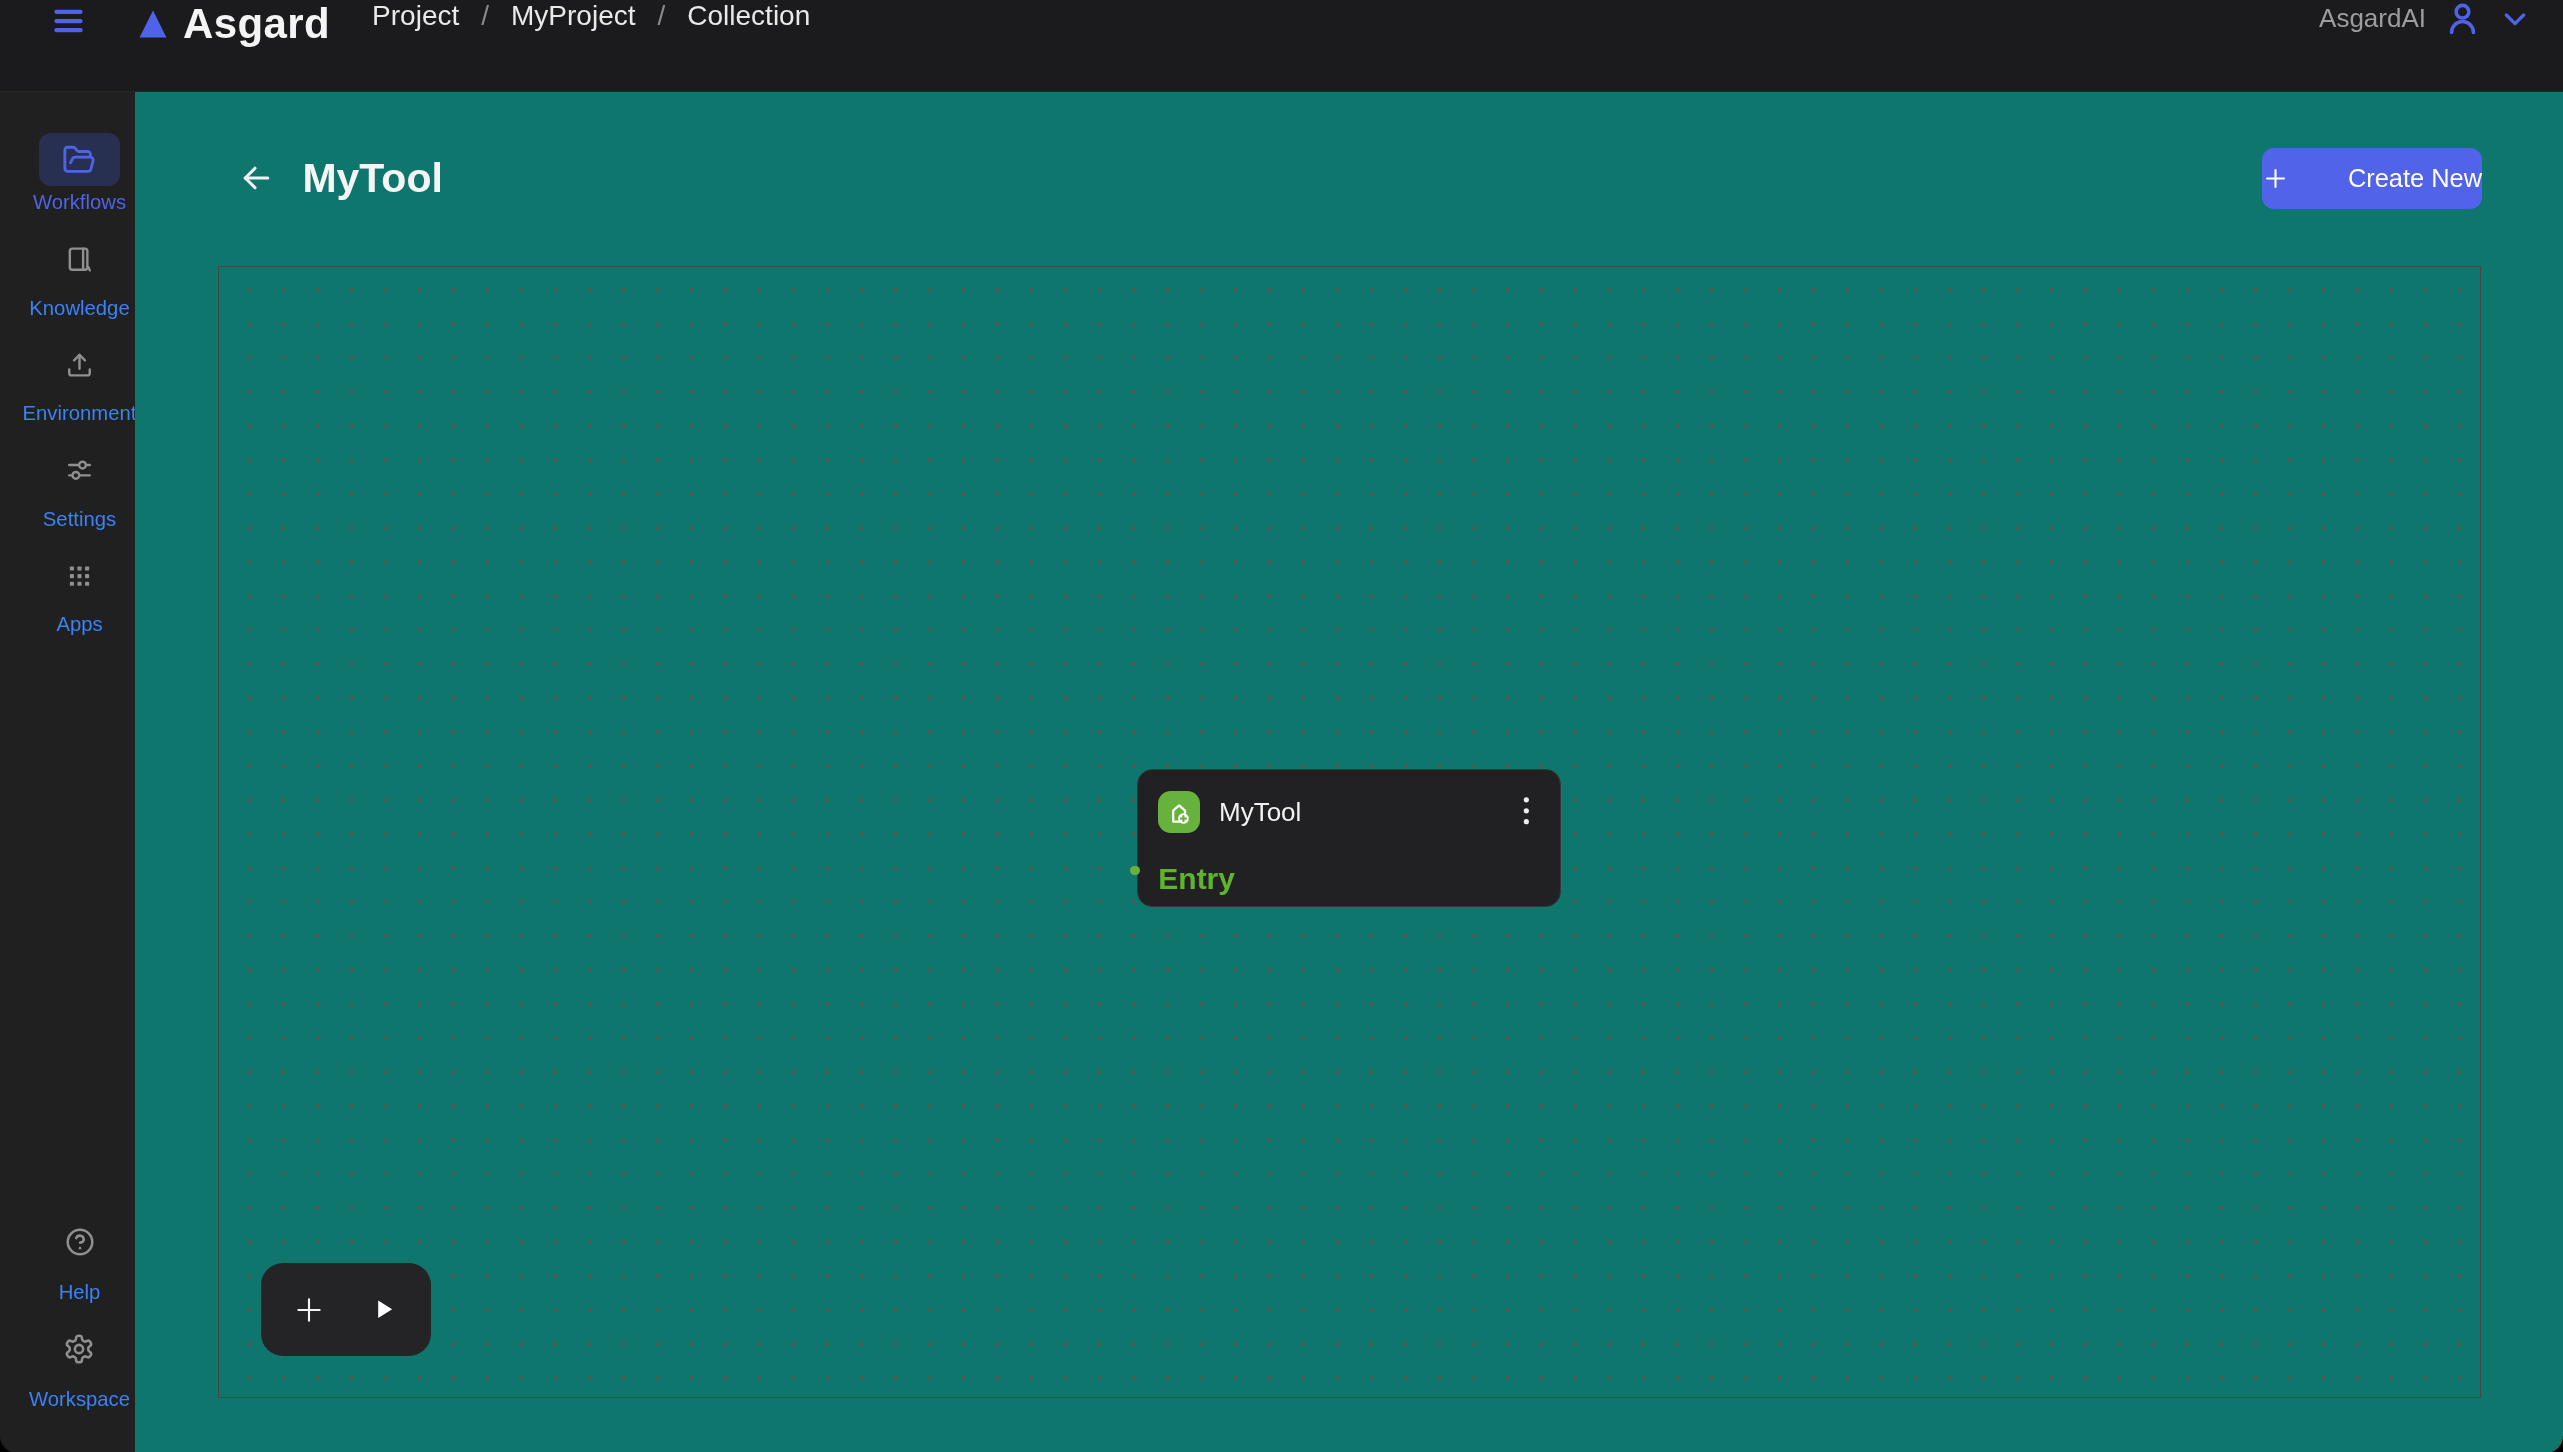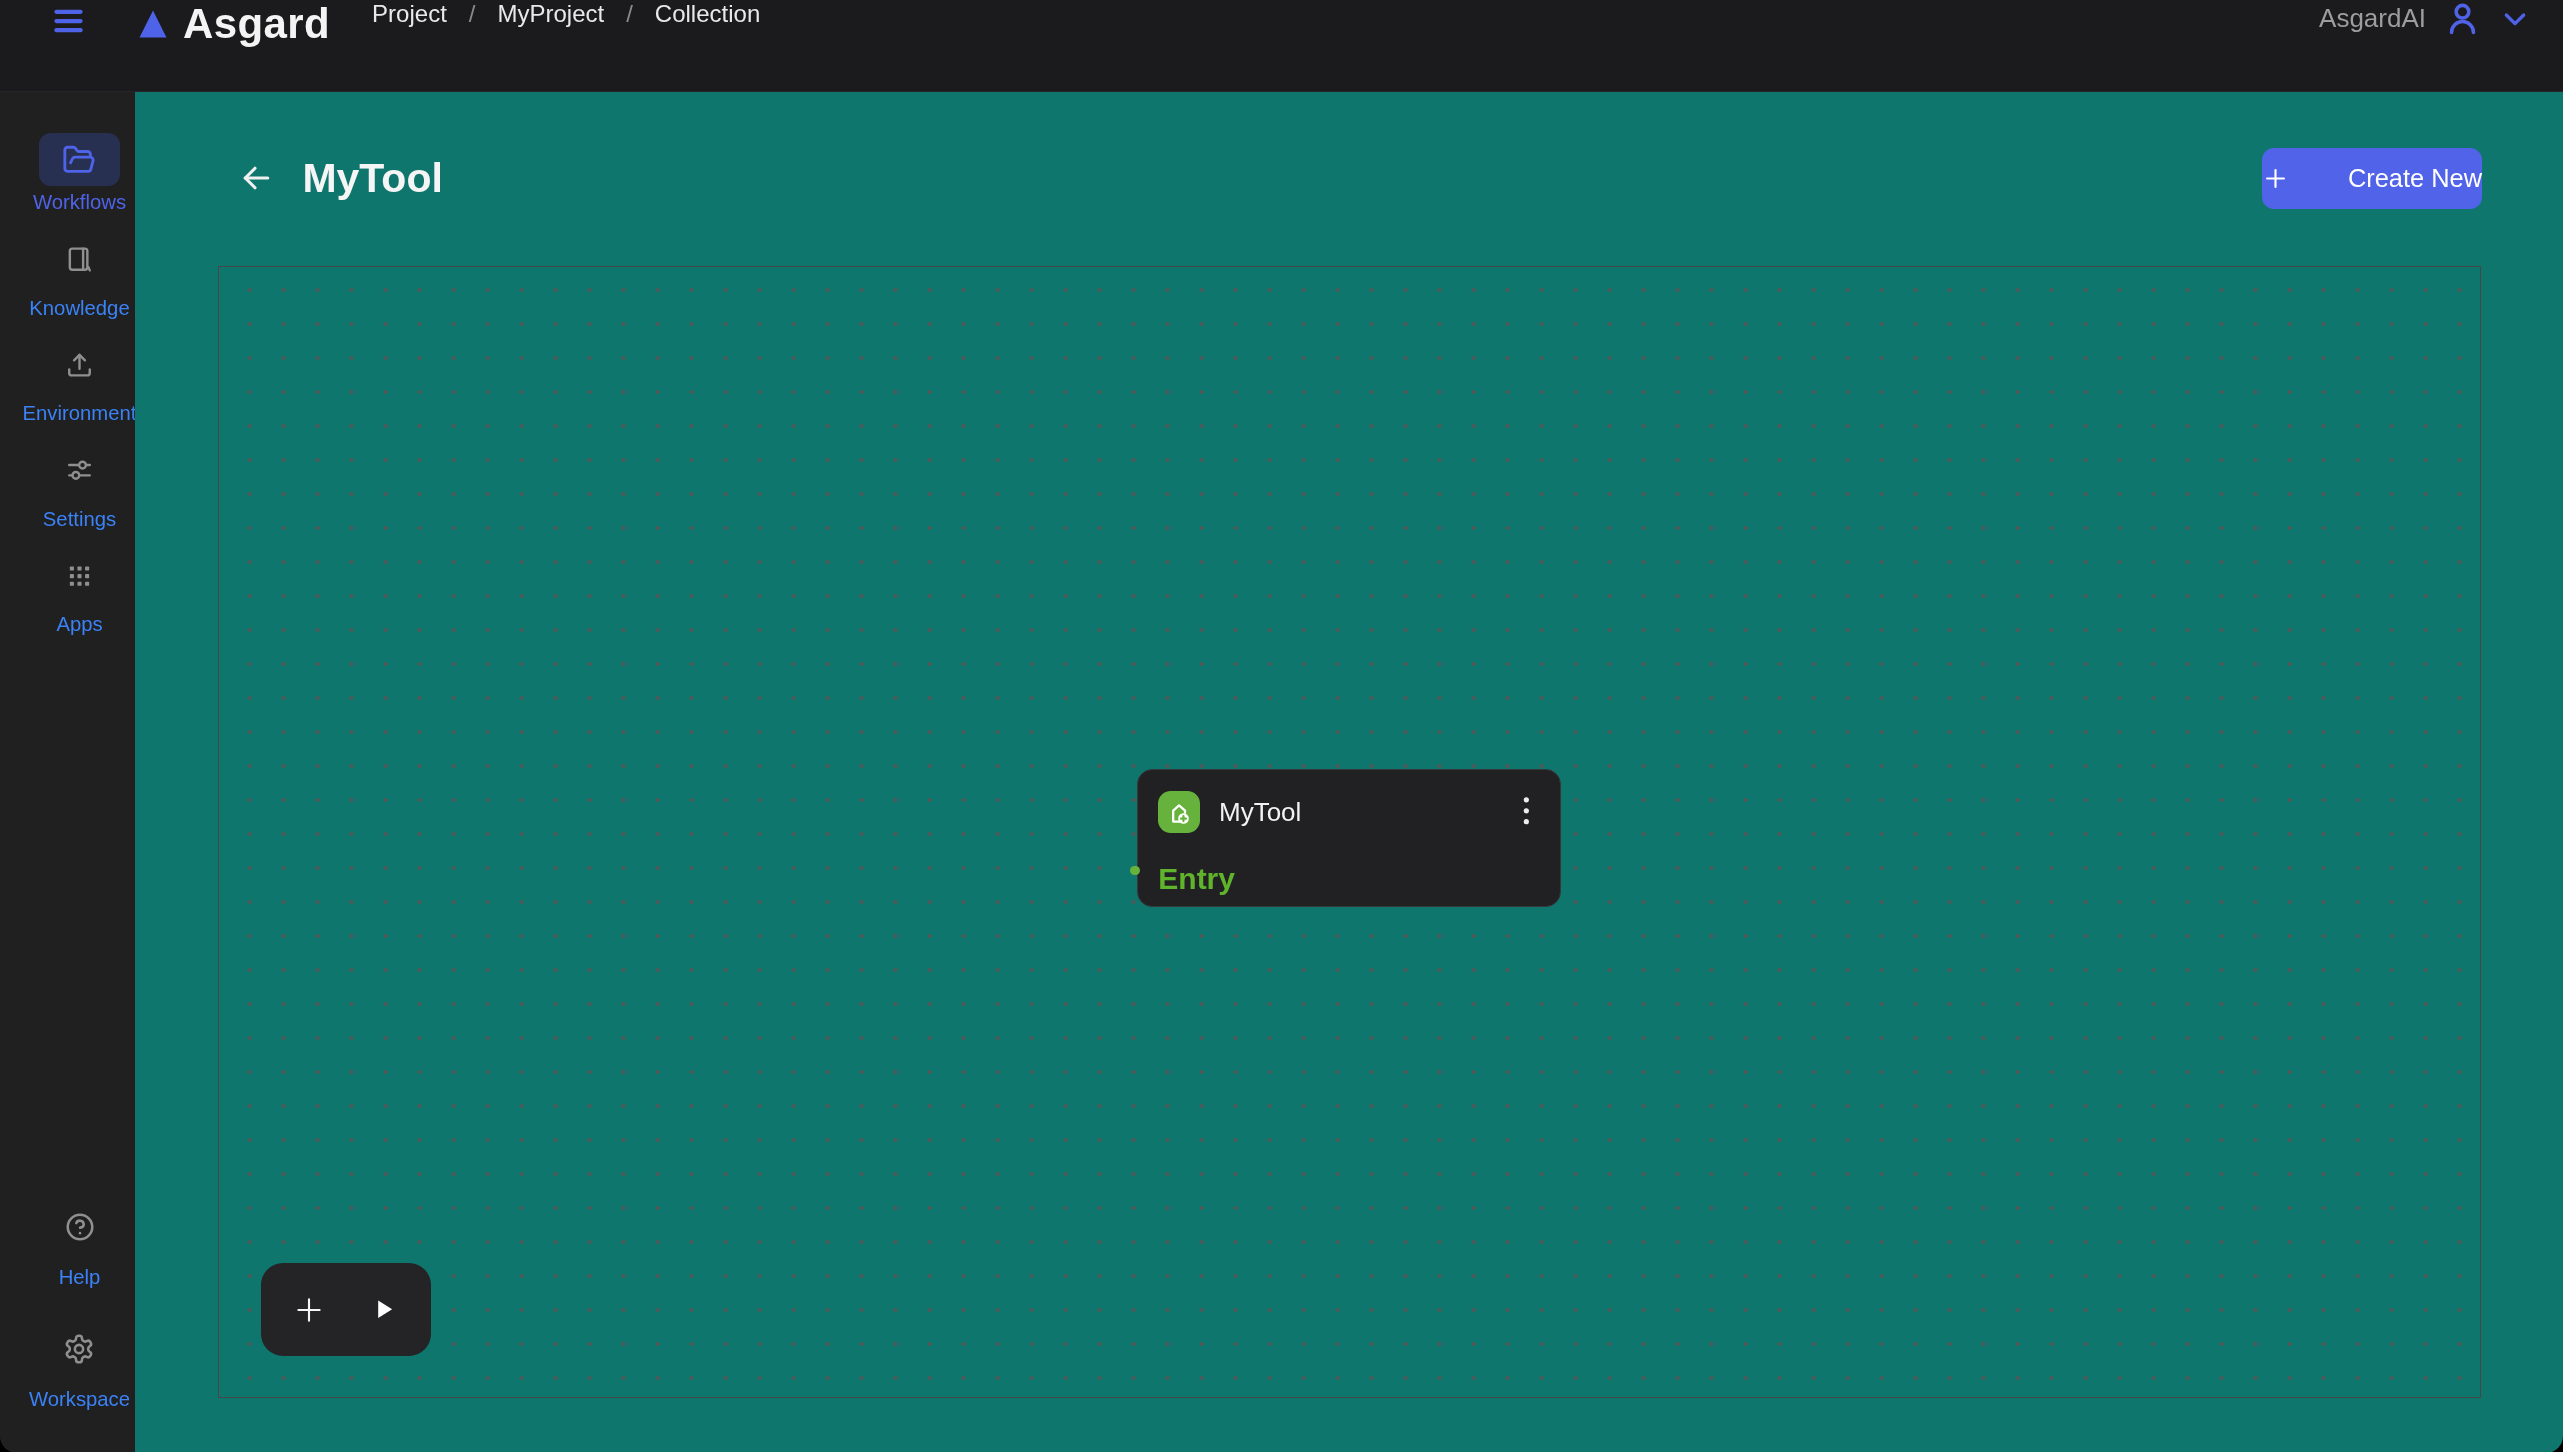--- a/index.html
+++ b/index.html
@@ -11,38 +11,38 @@
 
   
   .topbar { position:absolute; left:0; top:0; width:100%; height:92px;
             background:#1b1b1d; border-bottom:0.8px solid #262628;
             display:flex; align-items:flex-start; padding:0 32px 0 49px; }
   .hamburger { width:49px; height:42px; background:none; border:none; cursor:pointer;
                display:flex; align-items:center; justify-content:flex-start; }
   .logo { display:flex; align-items:center; margin-left:37px; gap:12px; }
   .logo-text { color:#f4f4f4; font-size:42px; font-weight:bold; letter-spacing:0.4px; }
   .breadcrumb { display:flex; align-items:center; margin-left:42px; gap:22px;
-                font-size:24px; color:#e9e9e9; }
+                font-size:28px; color:#e9e9e9; }
   .breadcrumb .sep { color:#8a8a8a; }
   .crumb { cursor:pointer; }
   .account { margin-left:auto; display:flex; align-items:center; gap:18px; }
   .account-label { color:#9d9da0; font-size:26px; }
 
   
   .sidebar { position:absolute; left:0; top:92px; bottom:0; width:160px;
              background:#202021; border-right:0.8px solid #2a2a2c; }
   .side-nav { display:flex; flex-direction:column; align-items:center;
               padding-top:41px; gap:30.5px; }
   .side-item { display:flex; flex-direction:column; align-items:center; cursor:pointer; }
   .side-item .icon-box { display:flex; align-items:center; justify-content:center; }
   .side-item .label { margin-top:23px; font-size:20.3px; color:#3b82f6; }
   .side-item.active .icon-box { width:81px; height:53px; background:#283052; border-radius:12px; }
   .side-item.active .label { color:#4f63e8; margin-top:5.1px; }
   .side-footer { position:absolute; bottom:42px; left:0; width:100%;
-                 display:flex; flex-direction:column; align-items:center; gap:44px; }
+                 display:flex; flex-direction:column; align-items:center; gap:29px; }
 
   
   .main { position:absolute; left:135px; top:92px; right:0; bottom:0; background:#0f766e; }
   .page-header { position:absolute; left:100px; right:81px; top:54px; height:64px;
                  display:flex; align-items:center; }
   .back-btn { width:42px; height:42px; background:none; border:none; cursor:pointer;
               display:flex; align-items:center; justify-content:center; }
   .page-title { margin-left:25.4px; color:#f5f5f5; font-size:41px; font-weight:bold; }
   .create-btn { margin-left:auto; width:220px; height:61px; border:none; border-radius:12px;
                 background:#5163e8; color:#fff; font-size:25.4px; cursor:pointer;

